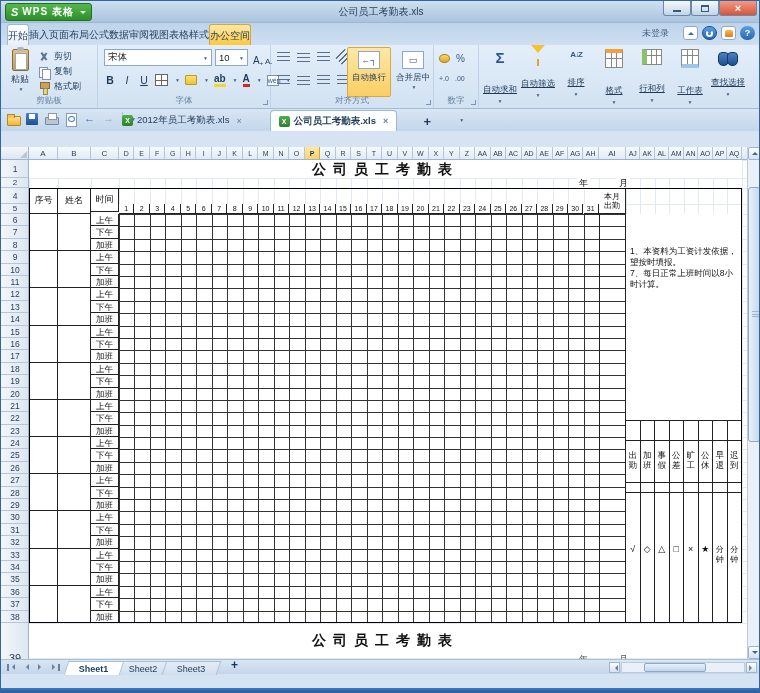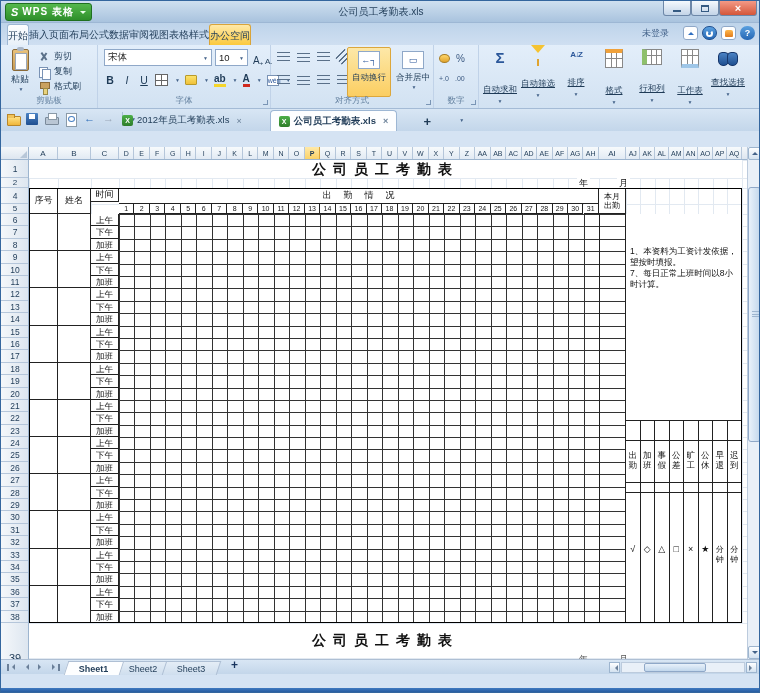--- a/index.html
+++ b/index.html
@@ -601,22 +601,21 @@
         <div class="ghl" style="top: 450.598px;"></div>
         <div class="ghl" style="top: 462.992px;"></div>
         <div class="ghl" style="top: 497.992px;"></div>
       </div>
     <div id="table-layer">
         <div class="t-title" style="top: 0px; height: 18px; line-height: 18px;">公司员工考勤表</div>
         <div class="t-ym" style="left: 548px; top: 17px;">年</div>
         <div class="t-ym" style="left: 588px; top: 17px;">月</div>
         <div class="hc first" style="left: 0px; top: 28px; width: 29px; height: 26px;">序号</div>
         <div class="hc" style="left: 29px; top: 28px; width: 33px; height: 26px;">姓名</div>
-        <div class="hc" style="left: 62px; top: 28px; width: 28px; height: 14px;">时间</div>
-        <div class="hc att" style="left: 90px; top: 28px; width: 479.995px; height: 16px;">出勤情况</div>
+        <div class="hc" style="left: 62px; top: 28px; width: 28px; height: 24px;">时间</div>
         <div class="hc dnum" style="left: 90px; top: 44px; width: 15.4837px; height: 10px;">1</div>
         <div class="hc dnum" style="left: 105.484px; top: 44px; width: 15.4837px; height: 10px;">2</div>
         <div class="hc dnum" style="left: 120.967px; top: 44px; width: 15.4837px; height: 10px;">3</div>
         <div class="hc dnum" style="left: 136.451px; top: 44px; width: 15.4837px; height: 10px;">4</div>
         <div class="hc dnum" style="left: 151.935px; top: 44px; width: 15.4837px; height: 10px;">5</div>
         <div class="hc dnum" style="left: 167.418px; top: 44px; width: 15.4837px; height: 10px;">6</div>
         <div class="hc dnum" style="left: 182.902px; top: 44px; width: 15.4837px; height: 10px;">7</div>
         <div class="hc dnum" style="left: 198.386px; top: 44px; width: 15.4837px; height: 10px;">8</div>
         <div class="hc dnum" style="left: 213.87px; top: 44px; width: 15.4837px; height: 10px;">9</div>
         <div class="hc dnum" style="left: 229.353px; top: 44px; width: 15.4837px; height: 10px;">10</div>

